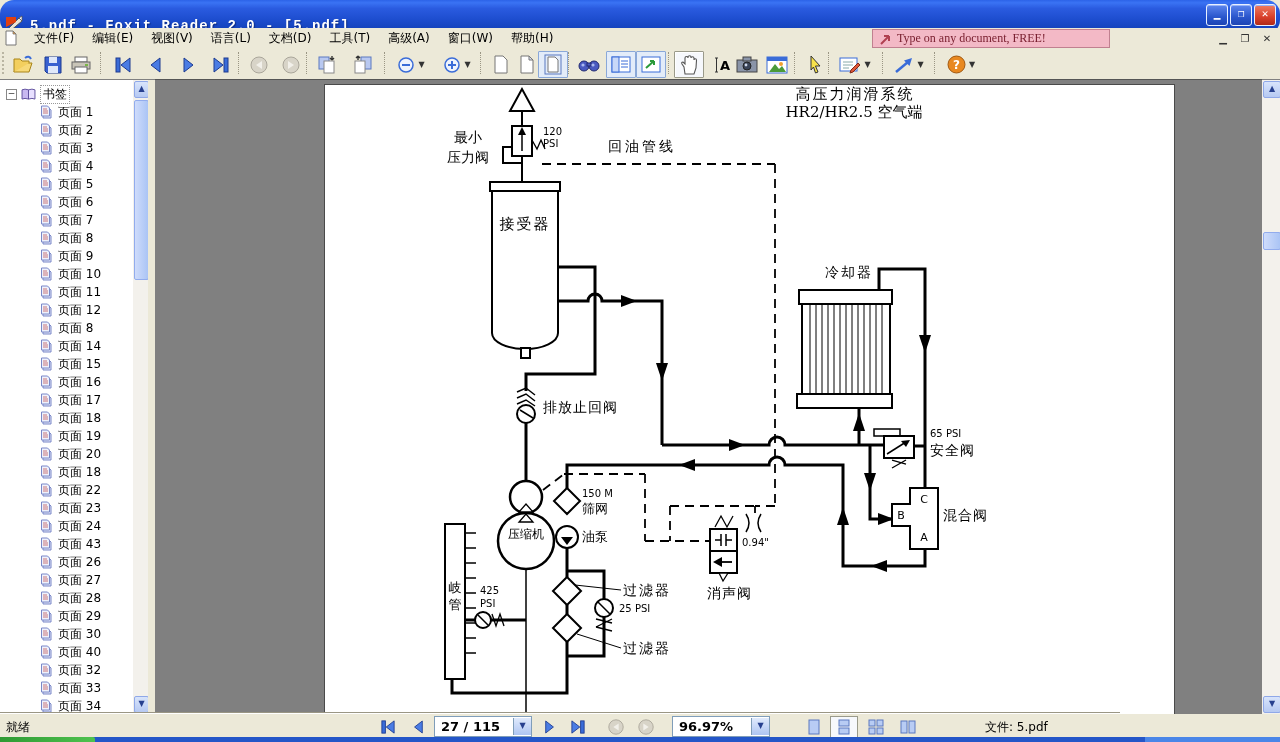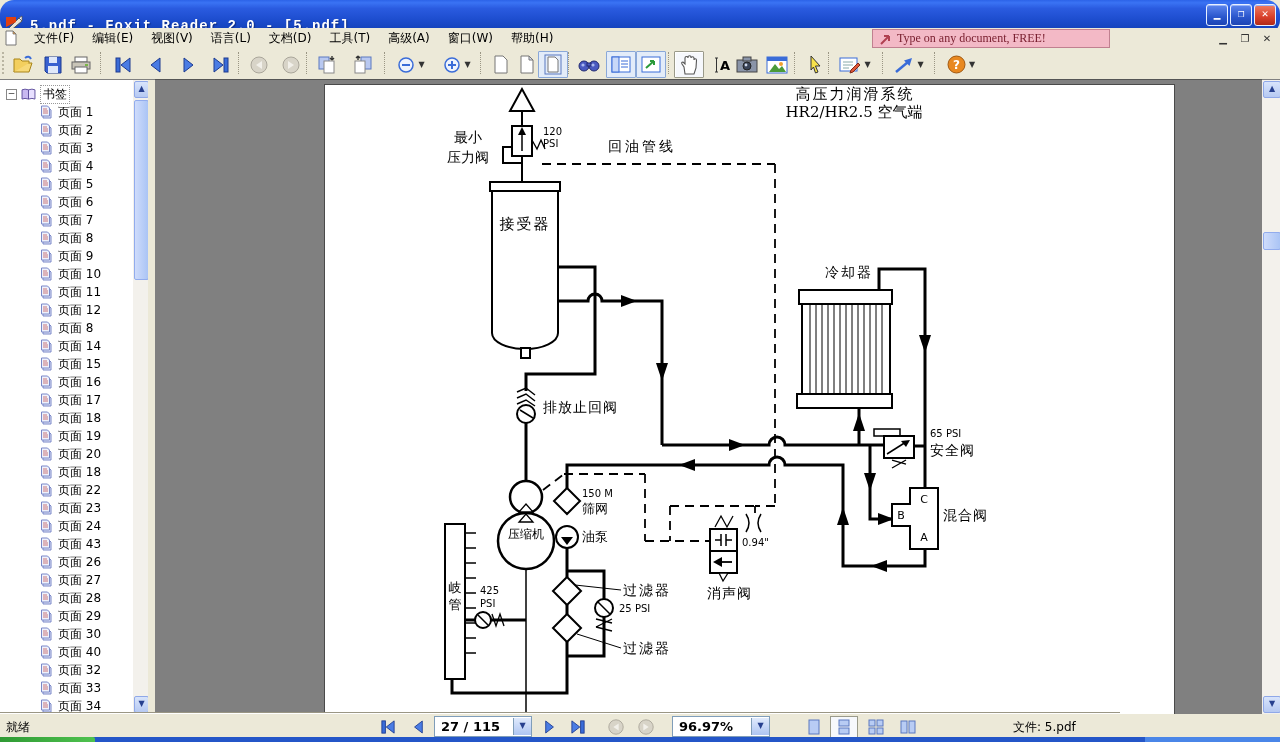--- a/index.html
+++ b/index.html
@@ -53,21 +53,21 @@
   .scrollthumb{position:absolute;left:1px;width:13px;background:linear-gradient(90deg,#cfdcfb,#aac4f5);border:1px solid #92aced;border-radius:2px;}
   .docarea{position:absolute;left:155px;top:0;width:1107px;height:634px;background:#808080;border-top:1px solid #555;overflow:hidden;}
   .page{position:absolute;left:169px;top:4px;width:849px;height:630px;background:#fff;border:1px solid #4a4a4a;border-bottom:none;}
   .doc-scroll{position:absolute;left:1262px;top:0;width:18px;height:634px;background:#f3f1ec;border-top:1px solid #808080;}
   .doc-scroll .scrollbtn{width:16px;}
   .doc-scroll .scrollthumb{width:16px;}
 
   
   .statusbar{position:absolute;left:0;top:713px;width:1120px;height:24px;background:#ece9d8;border-top:1px solid #fff;box-shadow:0 -1px 0 #9a9684;font-size:12px;}
   .ready{position:absolute;left:6px;top:5px;}
-  .filelabel{position:absolute;left:985px;top:5px;margin-left:28px;}
+  .filelabel{position:absolute;left:985px;top:5px;}
   .nbtn{position:absolute;top:2px;width:26px;height:20px;display:flex;align-items:center;justify-content:center;border:1px solid transparent;}
   .nbtn.pressedw{background:#f6f8fc;border:1px solid #9a9a8a;}
   .combo{position:absolute;top:2px;height:19px;background:#fff;border:1px solid #7f9db9;display:flex;align-items:center;}
   .combo .val{flex:1;padding-left:6px;font-weight:bold;font-size:13px;font-family:"DejaVu Sans",sans-serif;}
   .combo .dbtn{width:17px;height:17px;background:linear-gradient(180deg,#e0eafc,#aec5f2);border-left:1px solid #7f9db9;color:#27408f;font-size:8px;text-align:center;line-height:16px;}
 
   
   .taskbar{position:absolute;left:0;top:737px;width:1280px;height:5px;background:#2456c8;}
   .taskbar .start{position:absolute;left:0;top:0;width:95px;height:5px;background:linear-gradient(90deg,#2f9a34,#4fc24f);border-radius:0 2px 0 0;}
   .taskbar .seg{position:absolute;left:1145px;top:0;width:135px;height:5px;background:#4a86e8;}

